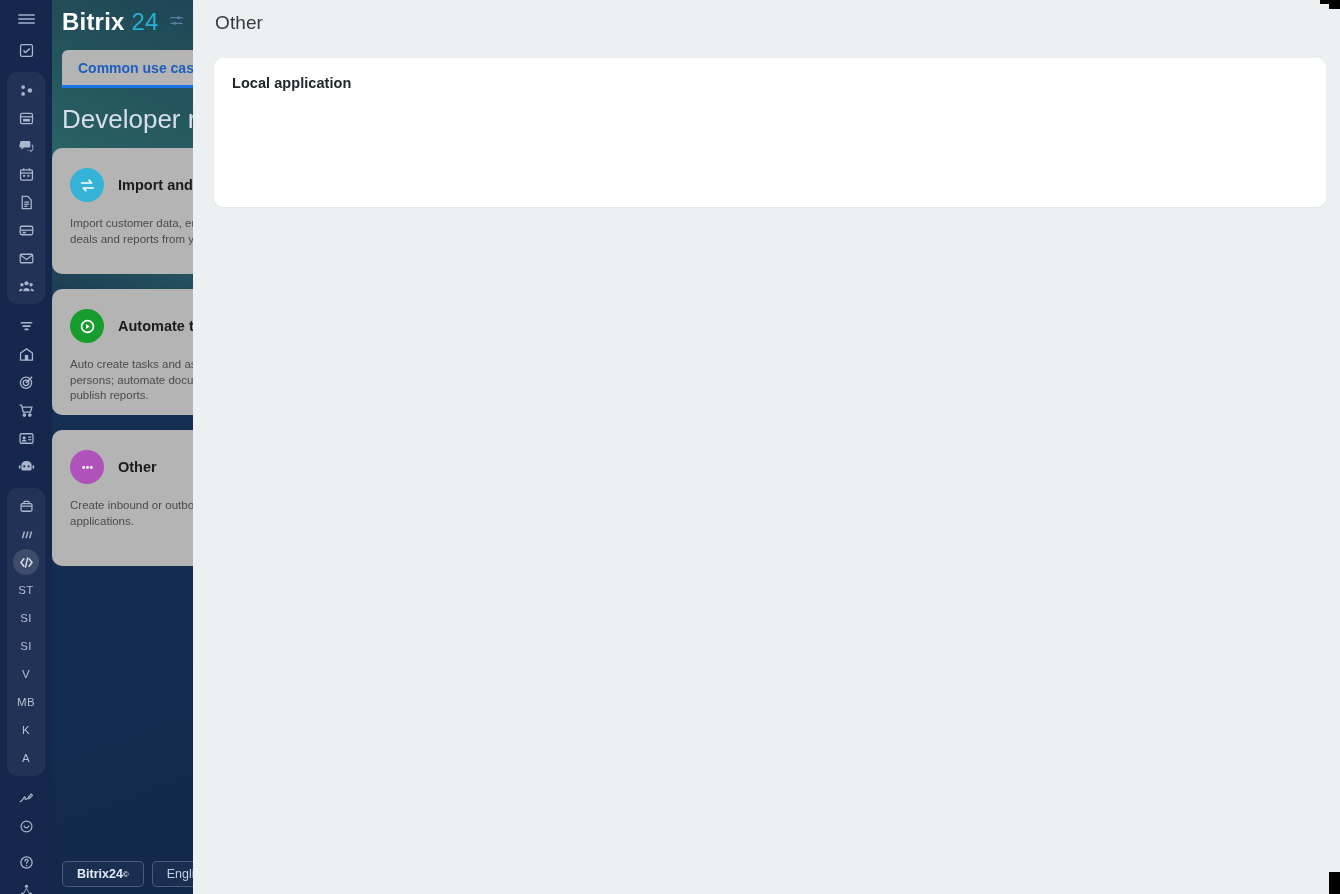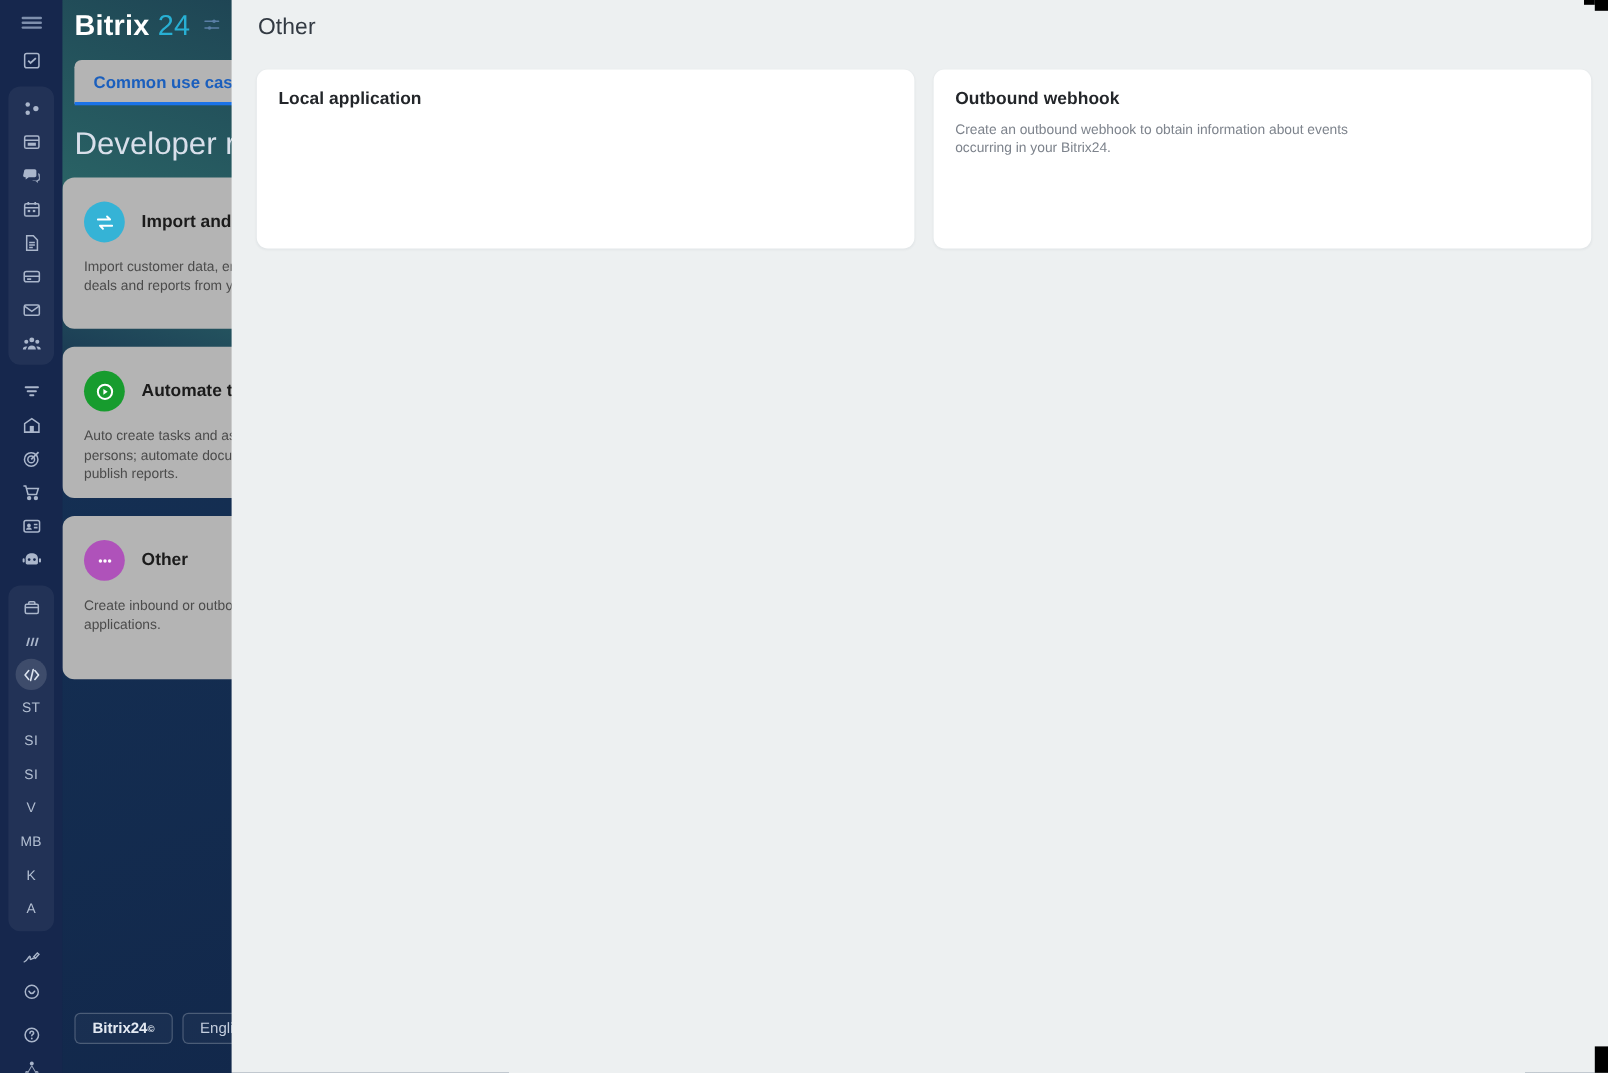--- a/index.html
+++ b/index.html
@@ -151,21 +151,21 @@
   .bg-card-desc {
     margin-top: 14px;
     font-size: 11.5px; line-height: 1.35; color: #4b4b4b;
   }
   #bg-card-1 { top: 148px; height: 126px; }
   #bg-card-2 { top: 289px; height: 126px; }
   #bg-card-3 { top: 430px; height: 136px; }
 
   #bg-footer {
     position: absolute;
-    left: 10px; bottom: 24px;
+    left: 10px; bottom: 7px;
     display: flex; align-items: center; gap: 8px; justify-content: space-between;
   }
   .footer-chip {
     height: 26px;
     border: 1px solid rgba(255,255,255,0.22);
     border-radius: 5px;
     padding: 0 14px;
     display: flex; align-items: center;
     font-size: 12.5px; color: #c4cede;
     background: rgba(255,255,255,0.03);
@@ -509,22 +509,18 @@
   </div>
 </div>
 
 <div id="overlay-panel">
   <div id="overlay-title">Other</div>
 
   <div id="cards-row">
     <div class="card">
       <div class="card-title">Local application</div>
     </div>
-    <div class="card">
-      <div class="card-title">Outbound webhook</div>
-      <div class="card-desc">Create an outbound webhook to obtain information about events occurring in your Bitrix24.</div>
-    </div>
   </div>
 </div>
 
 <div class="corner-artifact" id="corner-tr"></div>
 <div class="corner-artifact" id="corner-tr2"></div>
 <div class="corner-artifact" id="corner-br"></div>
 
 </body></html>

